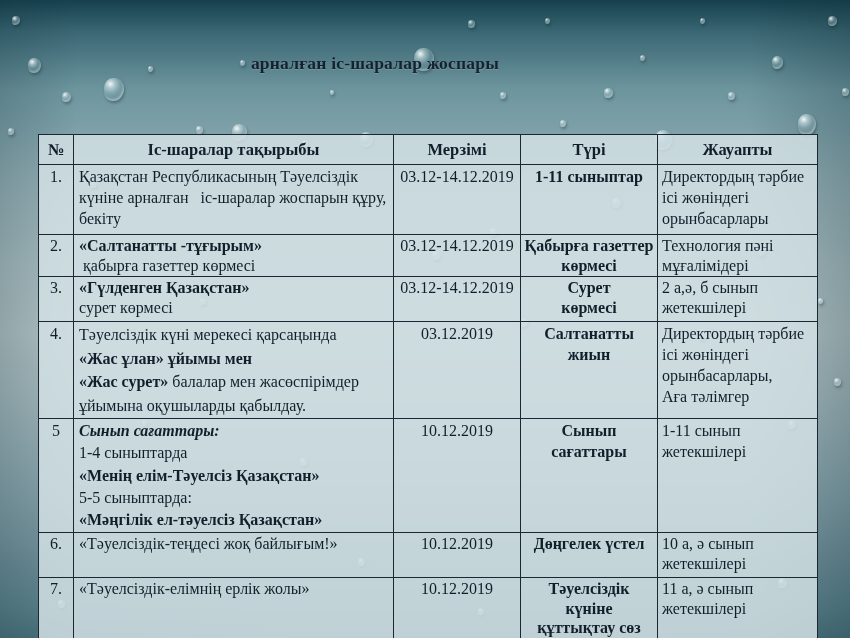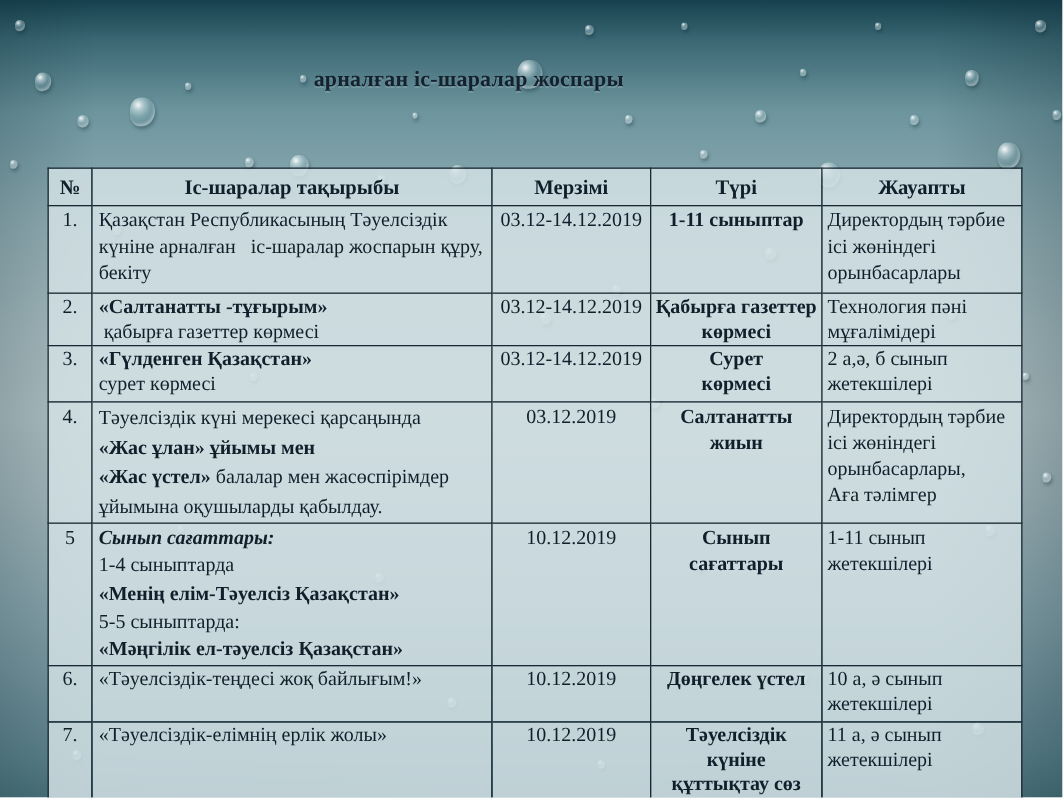--- a/index.html
+++ b/index.html
@@ -155,21 +155,21 @@
         <td class="num">3.</td>
         <td class="topic"><div><span style="font-weight: bold;">«Гүлденген Қазақстан»</span></div><div><span>сурет көрмесі</span></div></td>
         <td class="date">03.12-14.12.2019</td>
         <td class="type">Сурет
 көрмесі</td>
         <td class="resp">2 а,ә, б сынып
 жетекшілері</td>
       </tr>
       <tr class="lh-wide" style="height: 95px;">
         <td class="num">4.</td>
-        <td class="topic"><div><span>Тәуелсіздік күні мерекесі қарсаңында</span></div><div><span style="font-weight: bold;">«Жас ұлан» ұйымы мен</span></div><div><span style="font-weight: bold;">«Жас үстел»</span><span> балалар мен жасөспірімдер</span></div><div><span>ұйымына оқушыларды қабылдау.</span></div></td>
+        <td class="topic"><div><span>Тәуелсіздік күні мерекесі қарсаңында</span></div><div><span style="font-weight: bold;">«Жас ұлан» ұйымы мен</span></div><div><span style="font-weight: bold;">«Жас сурет»</span><span> балалар мен жасөспірімдер</span></div><div><span>ұйымына оқушыларды қабылдау.</span></div></td>
         <td class="date">03.12.2019</td>
         <td class="type">Салтанатты жиын</td>
         <td class="resp">Директордың тәрбие
 ісі жөніндегі
 орынбасарлары,
 Аға тәлімгер</td>
       </tr>
       <tr class="lh-med" style="height: 112px;">
         <td class="num">5</td>
         <td class="topic"><div><span style="font-weight: bold; font-style: italic;">Сынып сағаттары:</span></div><div><span>1-4 сыныптарда</span></div><div><span style="font-weight: bold;">«Менің елім-Тәуелсіз Қазақстан»</span></div><div><span>5-5 сыныптарда:</span></div><div><span style="font-weight: bold;">«Мәңгілік ел-тәуелсіз Қазақстан»</span></div></td>

